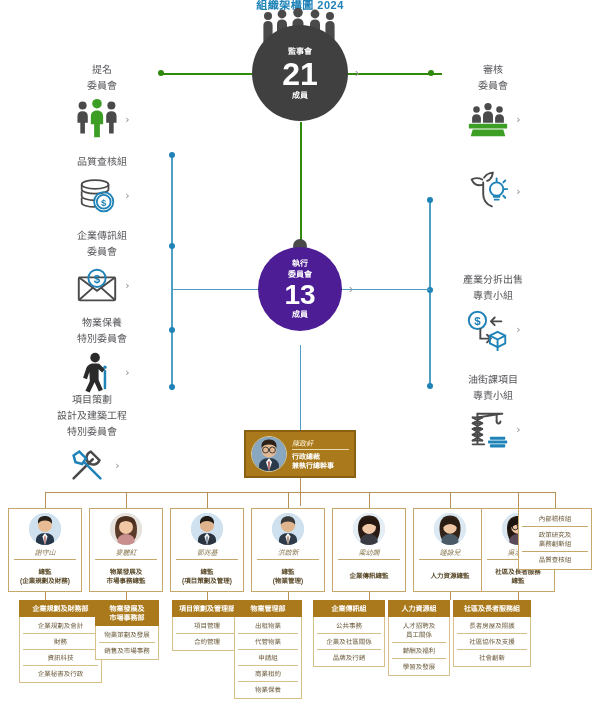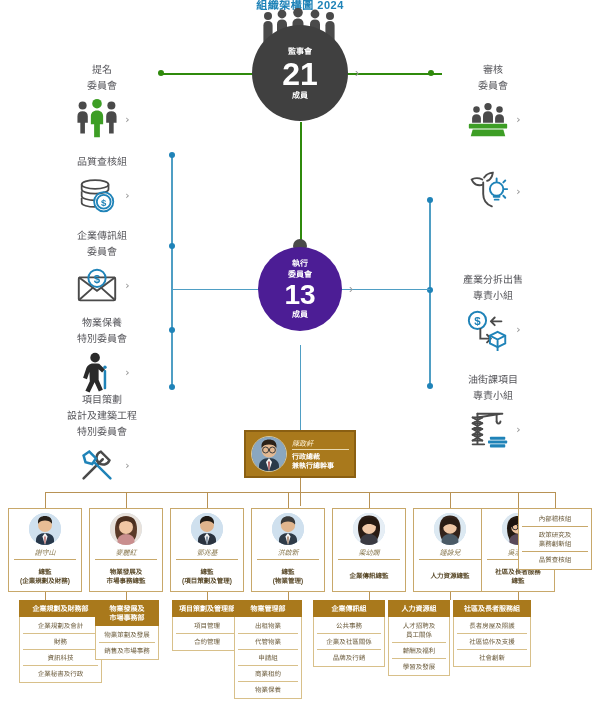--- a/index.html
+++ b/index.html
@@ -267,21 +267,21 @@
         </g>
         <g fill="#1f83b8">
             <rect x="31" y="22" width="2.6" height="20" rx="1"></rect>
             <circle cx="32.3" cy="19" r="1.8"></circle>
           </g>
       </svg>
       <span class="chev">›</span>
     </div>
   </div>
 
-  <div class="cm" style="left:42px;top:360px;">
+  <div class="cm" style="left:32px;top:360px;">
     <div class="cm-label">項目策劃
 設計及建築工程
 特別委員會</div>
     <div class="cm-row">
       <svg class="cm-icon" viewBox="0 0 48 48">
         <g fill="none" stroke="#4a4a4a" stroke-width="2.6" stroke-linecap="round">
           <path d="M10 38L30 18"></path>
           <path d="M28 10a7 7 0 109 9l-9-9z"></path>
         </g>
         <g fill="none" stroke="#1f83b8" stroke-width="2.6" stroke-linecap="round">

